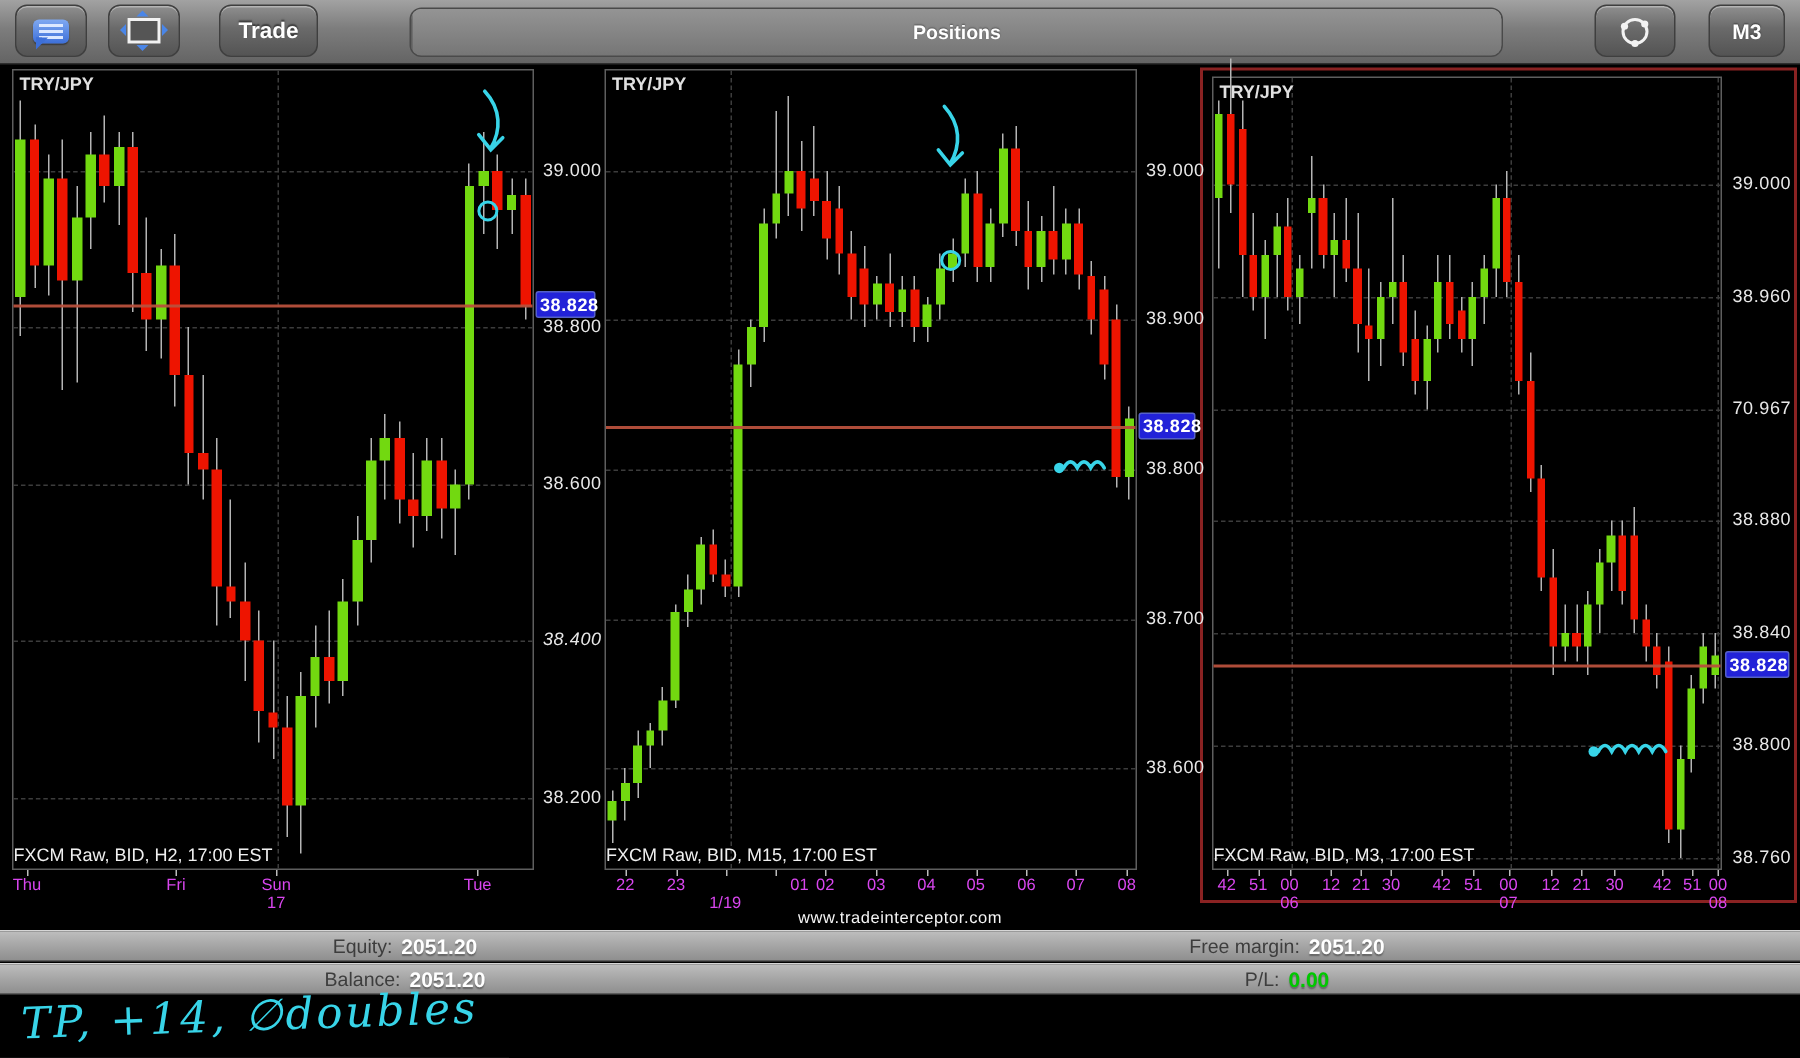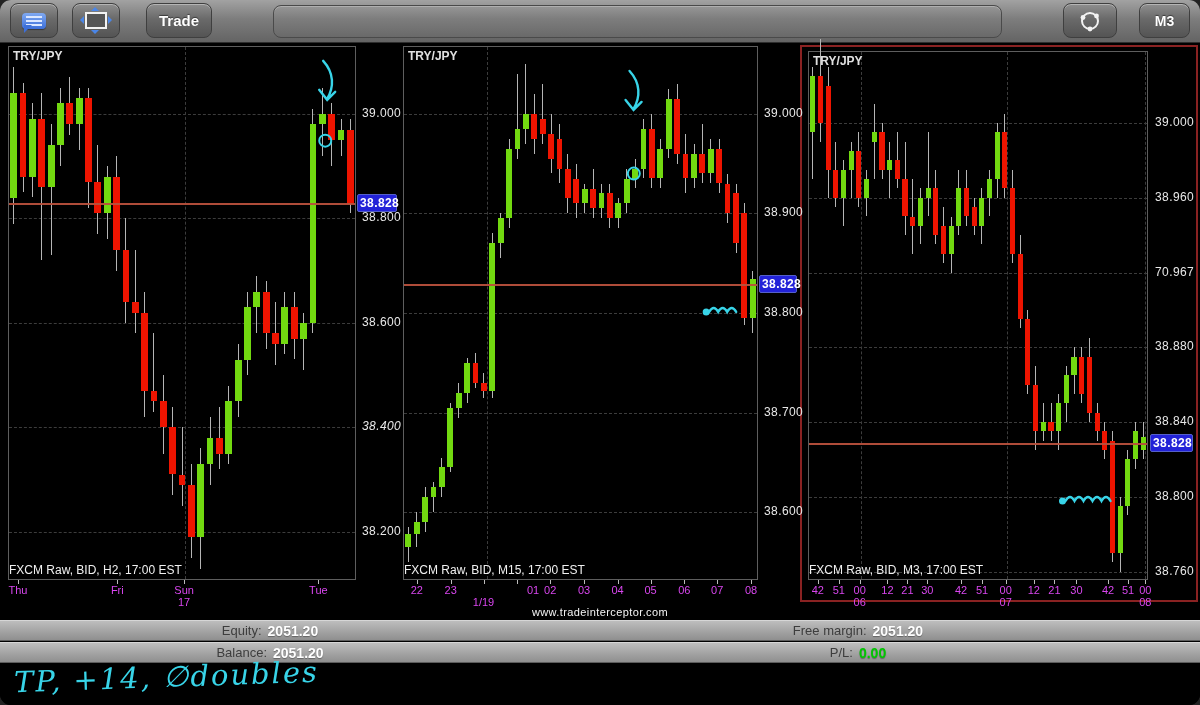--- a/index.html
+++ b/index.html
@@ -1,17 +1,17 @@
 <!DOCTYPE html>
 <html><head>
 <meta charset="utf-8">
 <style>
   html,body{margin:0;padding:0;background:#222;}
   #app{position:relative;width:1200px;height:705px;background:#000;overflow:hidden;
-       font-family:"Liberation Sans",sans-serif;border-radius:11px;-webkit-font-smoothing:antialiased;}
+       font-family:"Liberation Sans",sans-serif;-webkit-font-smoothing:antialiased;}
 
   
   #toolbar{position:absolute;left:0;top:0;width:1200px;height:42px;
     background:linear-gradient(#a2a2a2,#7d7d7d 45%,#646464);border-bottom:1px solid #2e2e2e;}
   .tbtn{position:absolute;top:3px;height:35px;border-radius:8px;
     background:linear-gradient(#8f8f8f,#6a6a6a 45%,#545454);
     border:1px solid #3f3f3f;box-shadow:inset 0 1px 0 rgba(255,255,255,.35);
     display:flex;align-items:center;justify-content:center;color:#fff;font-weight:bold;font-size:15px;
     text-shadow:0 -1px 1px rgba(0,0,0,.5);cursor:pointer;box-sizing:border-box;}
   #btn-quotes{left:10px;width:48px;}
@@ -100,20 +100,21 @@
     <div class="tbtn" id="btn-layout">
       <span class="layout-glyph">
         <span class="a up"></span>
           <span class="a dn"></span>
           <span class="a lf"></span>
           <span class="a rt"></span>
       </span>
     </div>
     <div class="tbtn" id="btn-trade">Trade</div>
     <div id="segmented">
+      <div class="seg unsel">Positions</div>
     </div>
     <div class="tbtn" id="btn-sync">
       <svg width="24" height="24" viewBox="0 0 24 24">
         <circle cx="12" cy="12" r="8" fill="none" stroke="#f2f2f2" stroke-width="2"></circle>
         <circle cx="18.5" cy="7" r="2.4" fill="#f2f2f2"></circle>
         <circle cx="12" cy="20" r="2.4" fill="#f2f2f2"></circle>
         <circle cx="5" cy="8.5" r="2.4" fill="#f2f2f2"></circle>
       </svg>
     </div>
     <div class="tbtn" id="btn-tf">M3</div>

